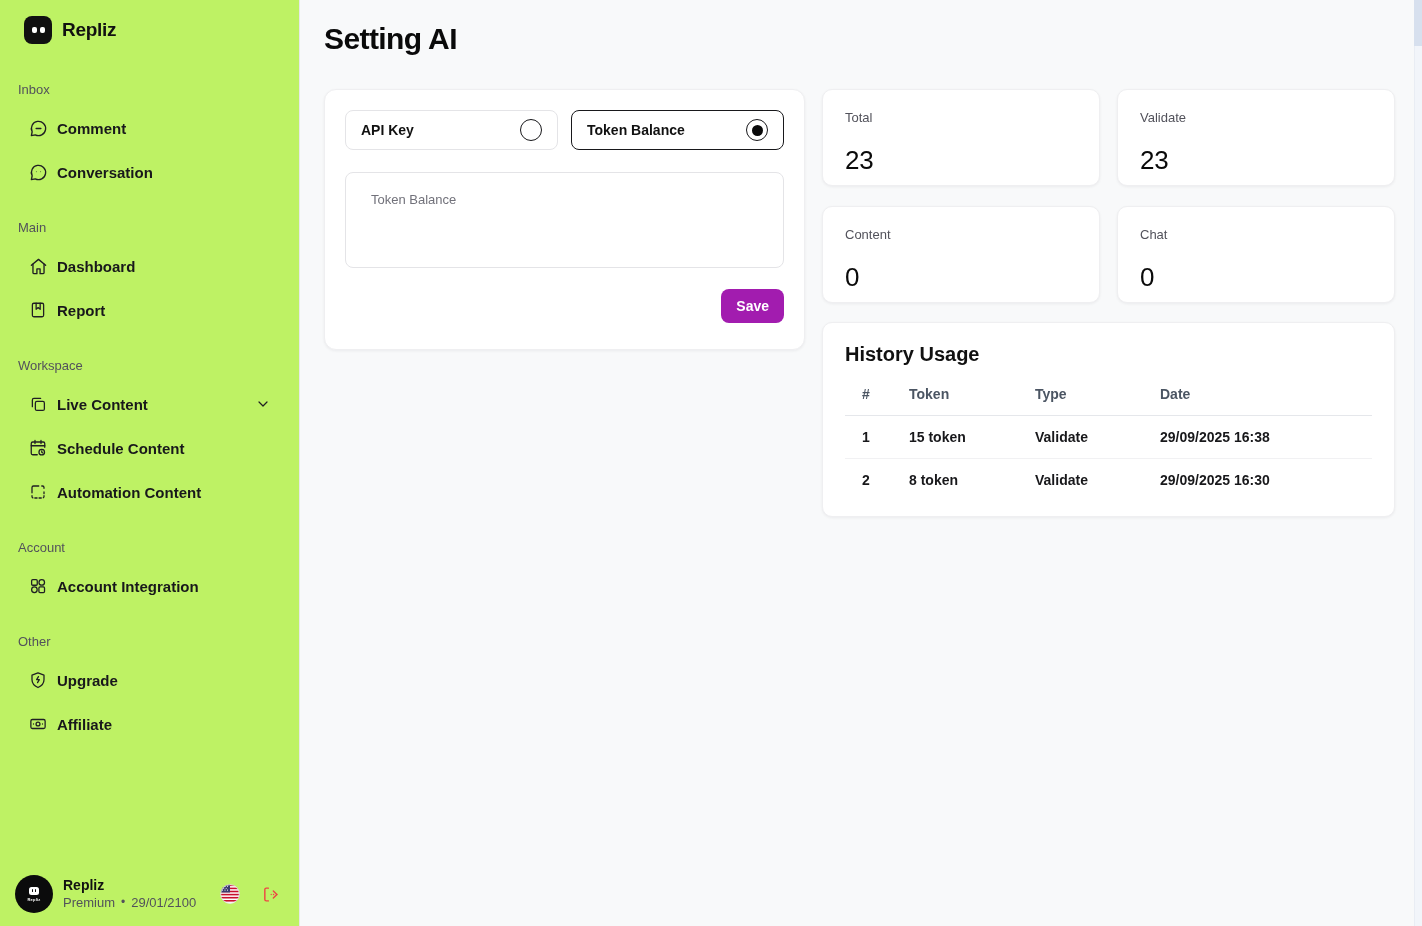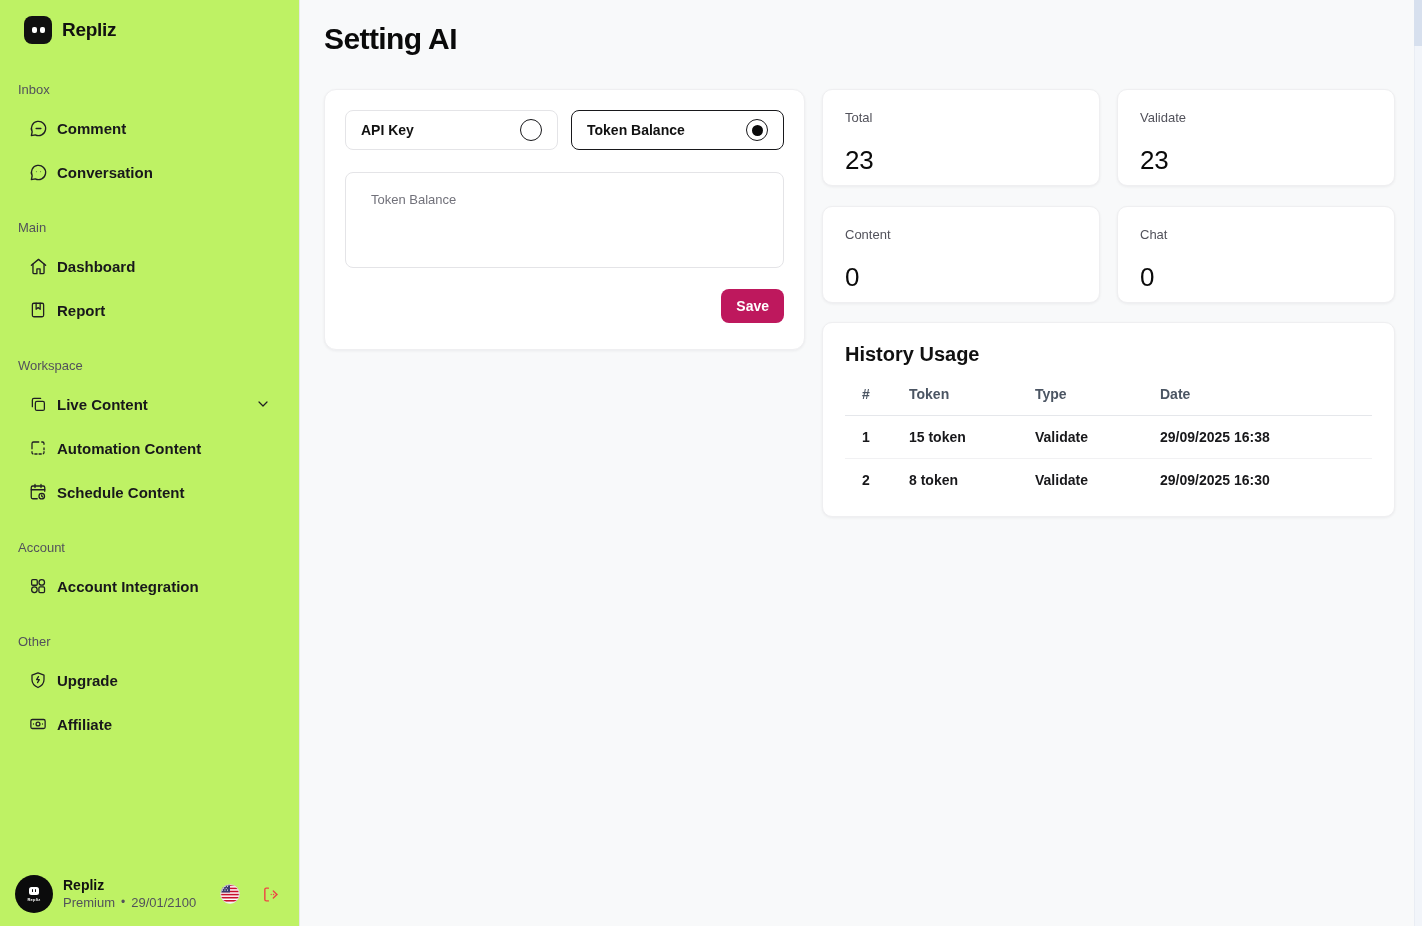--- a/index.html
+++ b/index.html
@@ -88,21 +88,21 @@
   .token-label { font-size:13px; color:#71717a; font-weight:500; }
   .token-value-row { display:flex; align-items:center; justify-content:space-between; margin-top:4px; }
   .token-value { font-size:27px; font-weight:800; letter-spacing:-0.5px; color:#0a0a0a; }
   .plus-btn {
     width:32px; height:32px; border-radius:50%; background:#f4f4f5; border:none;
     font-size:17px; font-weight:500; color:#111; cursor:pointer;
     display:flex; align-items:center; justify-content:center; line-height:1;
   }
   .save-row { display:flex; justify-content:flex-end; margin-top:21px; }
   .save-btn {
-    background:#be185d; color:#fff; border:none; border-radius:8px;
+    background:#a21caf; color:#fff; border:none; border-radius:8px;
     font-size:14px; font-weight:600; padding:9px 15px; cursor:pointer;
     font-family:"Liberation Sans", sans-serif;
   }
 
   
   .right-col { width:573px; }
   .stats-grid { display:grid; grid-template-columns:1fr 1fr; column-gap:17px; row-gap:20px; }
   .stat-card { height:97px; border-radius:10px; padding:20px 22px; }
   .stat-label { font-size:13px; color:#52525b; font-weight:500; }
   .stat-value { font-size:26px; font-weight:400; color:#0a0a0a; margin-top:20px; letter-spacing:-0.3px; }
@@ -197,37 +197,37 @@
         <span class="item-label">Live Content</span>
         <span class="chev">
           <svg width="16" height="16" viewBox="0 0 24 24" fill="none" stroke="#1f1f23" stroke-width="1.8" stroke-linecap="round" stroke-linejoin="round">
               <path d="m6 9 6 6 6-6"></path>
             </svg>
         </span>
       </div>
       <div class="nav-item">
         <span class="icon">
           <svg width="18" height="18" viewBox="0 0 24 24" fill="none" stroke-width="1.7" stroke-linecap="round" stroke-linejoin="round">
-              <path d="M20 7V6a2 2 0 0 0-2-2h-1"></path>
-              <path d="M4 13V6a2 2 0 0 1 2-2h7"></path>
-              <path d="M4 17v1a2 2 0 0 0 2 2h12a2 2 0 0 0 2-2v-6" stroke-dasharray="3 2.6"></path>
-            </svg>
-        </span>
-        <span class="item-label">Automation Content</span>
-      </div>
-      <div class="nav-item">
-        <span class="icon">
-          <svg width="18" height="18" viewBox="0 0 24 24" fill="none" stroke-width="1.7" stroke-linecap="round" stroke-linejoin="round">
               <path d="M21 11V6a2 2 0 0 0-2-2H5a2 2 0 0 0-2 2v13a2 2 0 0 0 2 2h6"></path>
               <path d="M8 2v4M16 2v4M3 9h18"></path>
               <circle cx="17" cy="17.5" r="3.7"></circle>
               <path d="M17 15.8v1.9l1.4.9"></path>
             </svg>
         </span>
         <span class="item-label">Schedule Content</span>
+      </div>
+      <div class="nav-item">
+        <span class="icon">
+          <svg width="18" height="18" viewBox="0 0 24 24" fill="none" stroke-width="1.7" stroke-linecap="round" stroke-linejoin="round">
+              <path d="M20 7V6a2 2 0 0 0-2-2h-1"></path>
+              <path d="M4 13V6a2 2 0 0 1 2-2h7"></path>
+              <path d="M4 17v1a2 2 0 0 0 2 2h12a2 2 0 0 0 2-2v-6" stroke-dasharray="3 2.6"></path>
+            </svg>
+        </span>
+        <span class="item-label">Automation Content</span>
       </div>
     </div>
 
     <div class="nav-section">
       <div class="section-label">Account</div>
       <div class="nav-item">
         <span class="icon">
           <svg width="18" height="18" viewBox="0 0 24 24" fill="none" stroke-width="1.7" stroke-linecap="round" stroke-linejoin="round">
               <rect x="3.5" y="3.5" width="7.5" height="7.5" rx="1.5"></rect>
               <circle cx="17" cy="7.2" r="3.7"></circle>

